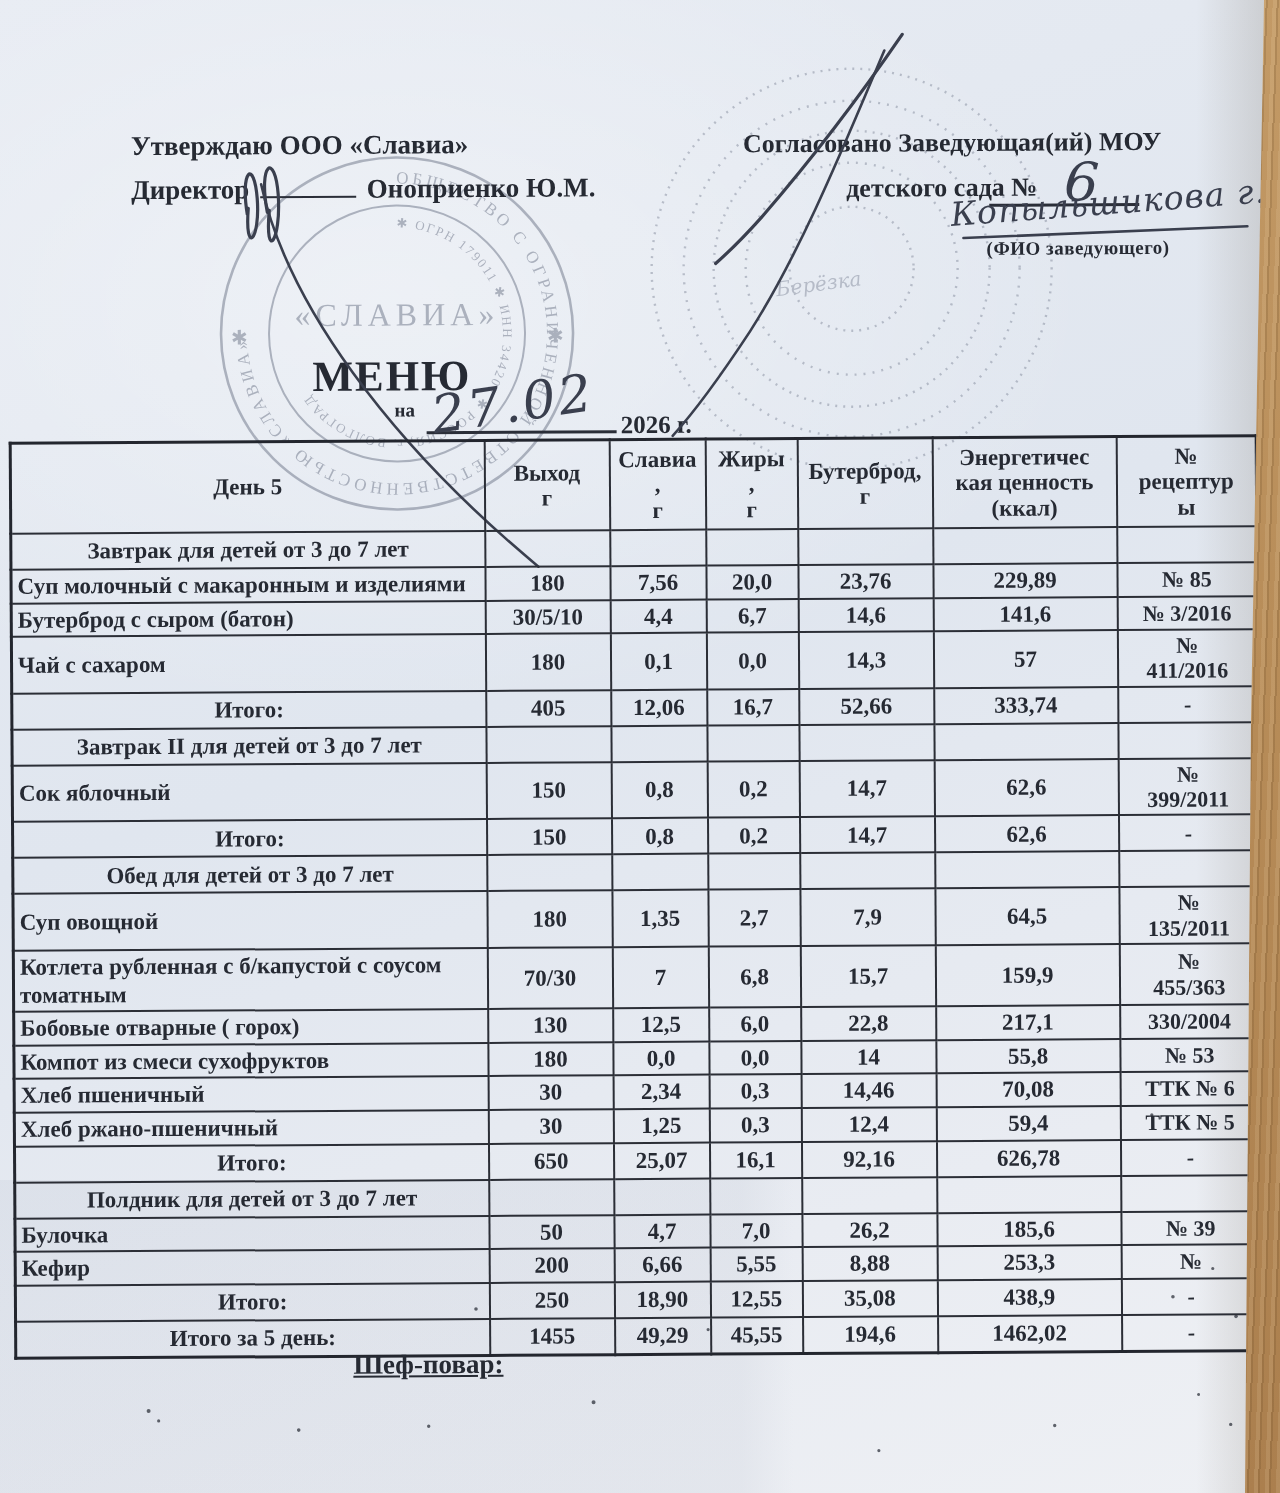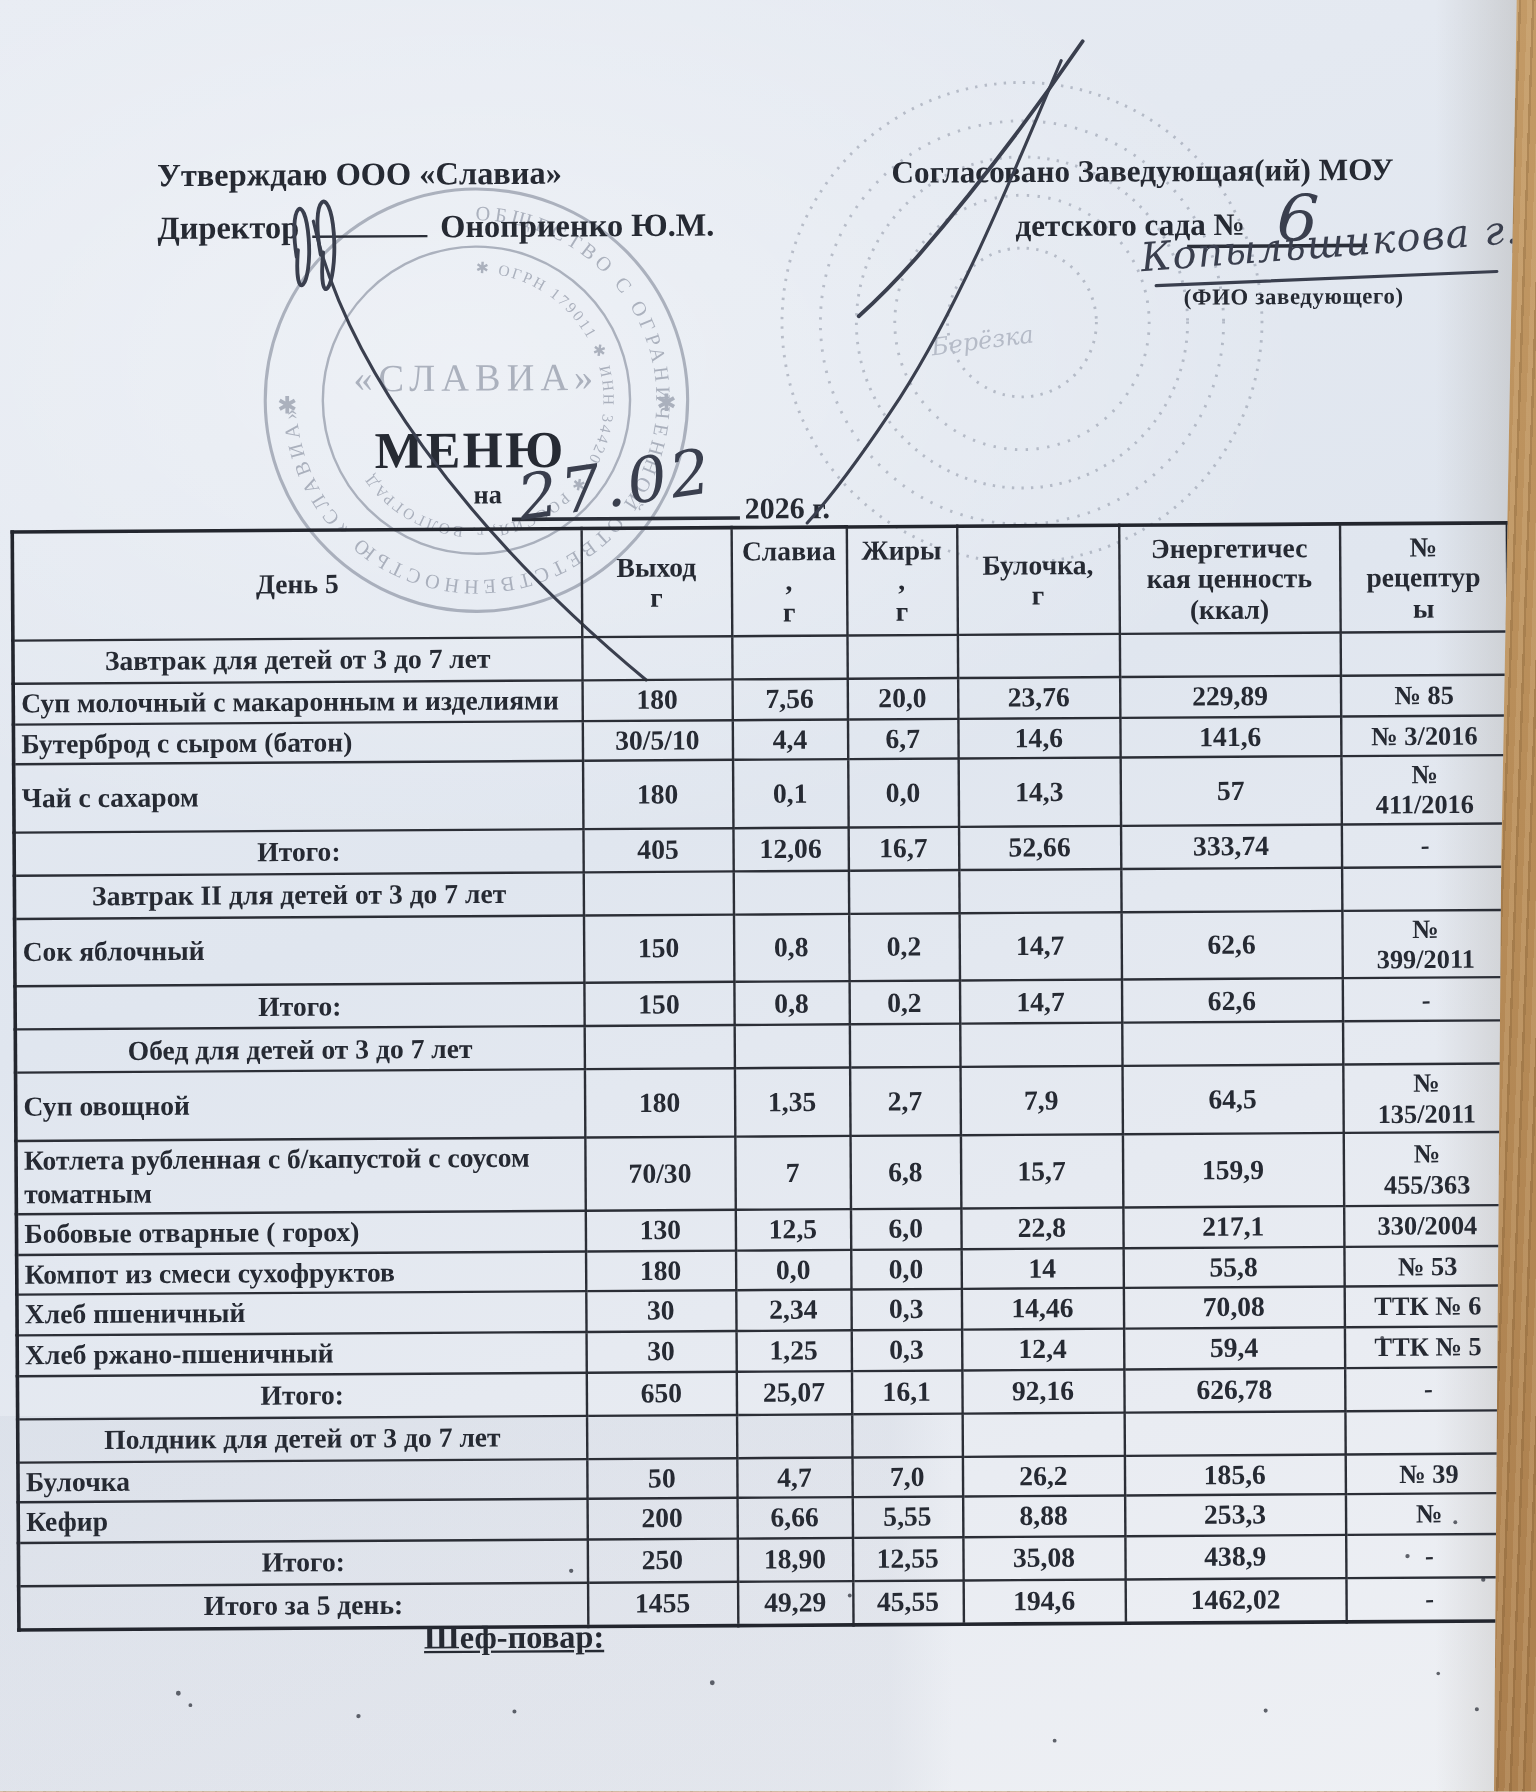--- a/index.html
+++ b/index.html
@@ -32,21 +32,21 @@
 
   .approve-line1{left:130px;top:128px;font-size:27px;}
   .director-row{left:130px;top:170px;font-size:27px;}
   .fill-line{display:inline-block;width:96px;border-bottom:2.5px solid #2a2e38;height:24px;margin:0 4px;}
   .agree-line1{left:742px;top:130px;font-size:26px;}
   .agree-line2{left:845px;top:175px;font-size:26px;}
   .agree-num-line{left:988px;top:180px;width:150px;border-bottom:3px solid #2a2e38;height:26px;}
   .agree-name-caption{left:985px;top:240px;font-size:19px;letter-spacing:.5px;}
 
   .menu-title{left:310px;top:350px;font-size:43px;letter-spacing:2px;}
-  .date-na{left:392px;top:398px;font-size:22px;}
+  .date-na{left:392px;top:398px;font-size:19px;}
   .date-line{left:424px;top:402px;width:190px;border-bottom:3px solid #2a2e38;height:28px;}
   .date-year{left:618px;top:399px;font-size:25px;margin-top:12px;}
 
   table.menu{
     position:absolute;left:6px;top:438px;width:1246px;
     border-collapse:collapse;table-layout:fixed;
     color:#262a33;
   }
   table.menu th, table.menu td{
     border:2.4px solid #2b2e36;
@@ -170,21 +170,21 @@
         <tr>
           <th>День 5</th>
           <th>Выход
 г</th>
           <th>Славиа
 ,
 г</th>
           <th>Жиры
 ,
 г</th>
-          <th>Булочка,
+          <th>Бутерброд,
 г</th>
           <th>Энергетичес
 кая ценность
 (ккал)</th>
           <th>№
 рецептур
 ы</th>
         </tr>
       </thead>
       <tbody>

